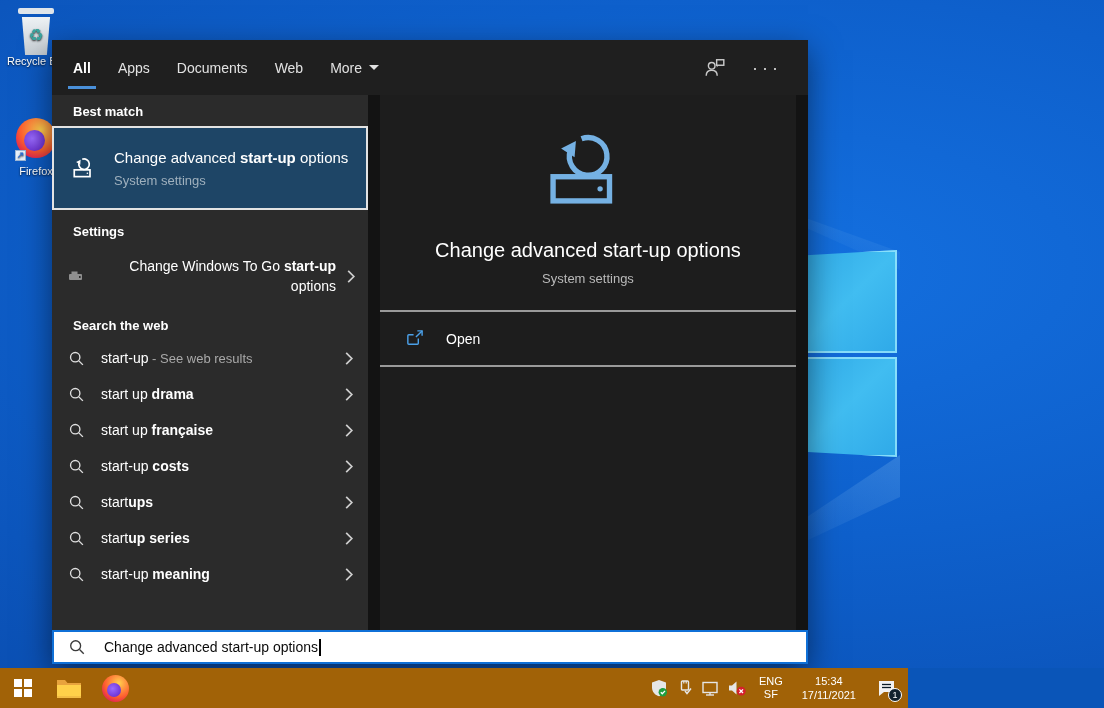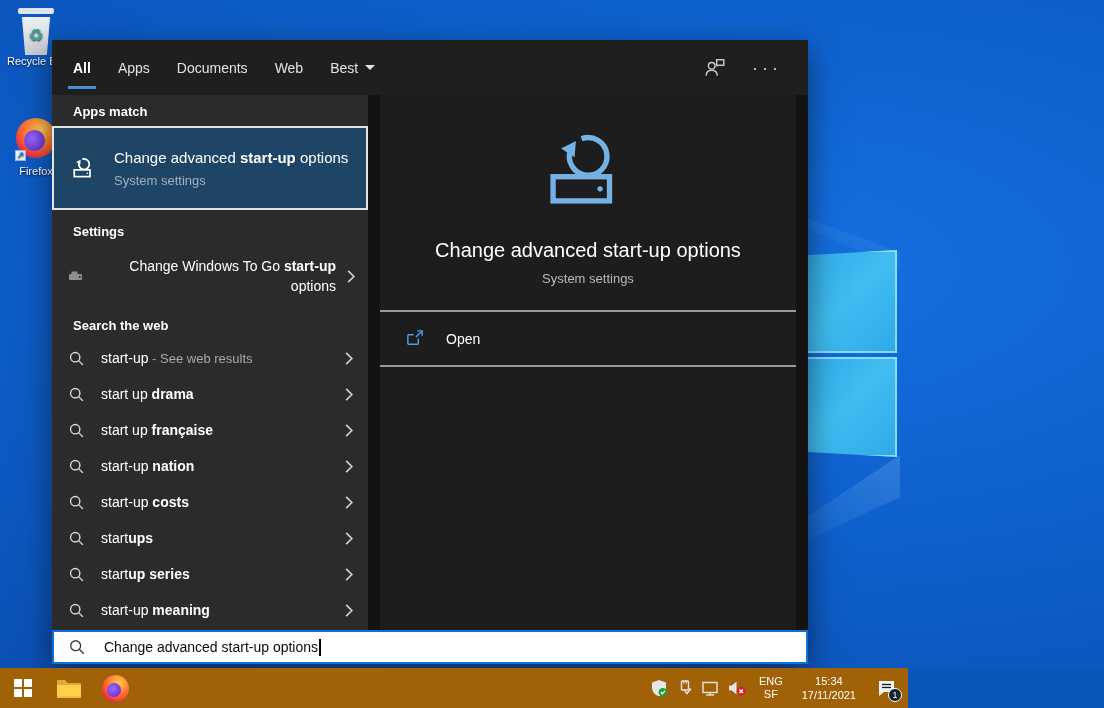--- a/index.html
+++ b/index.html
@@ -137,40 +137,40 @@
       <div class="tab">
         <span>Apps</span>
       </div>
       <div class="tab">
         <span>Documents</span>
       </div>
       <div class="tab">
         <span>Web</span>
       </div>
       <div class="tab">
-        <span>Best</span>
+        <span>More</span>
         <span class="caret-down"></span>
       </div>
     </div>
     <div class="hdr-right">
       <svg width="22" height="22" viewBox="0 0 20 20">
         <circle cx="7" cy="8" r="3" fill="none" stroke="#c9c9c9" stroke-width="1.3"></circle>
         <path d="M2 17 c0-3.4 2.2-5 5-5 s5 1.6 5 5" fill="none" stroke="#c9c9c9" stroke-width="1.3"></path>
         <rect x="11.5" y="2.5" width="6.5" height="5" fill="none" stroke="#c9c9c9" stroke-width="1.3"></rect>
         <path d="M13.2 7.5 l-1.6 2 v-2" fill="#c9c9c9"></path>
       </svg>
       <div class="dots">···</div>
     </div>
   </div>
 
   <div class="sw-body">
 
     <div class="left-col">
 
-      <div class="section-h">Apps match</div>
+      <div class="section-h">Best match</div>
 
       <div class="best-tile">
         <svg width="34" height="34" viewBox="0 0 64 64">
           <path d="M 27.2 8.8 A 14 14 0 1 1 18.9 17.3" fill="none" stroke="#fff" stroke-width="4.5"></path>
           <polygon points="11,16 23,10 22,23" fill="#fff"></polygon>
           <rect x="6" y="37" width="42" height="18" fill="none" stroke="#fff" stroke-width="4.5"></rect>
           <circle cx="41" cy="46" r="2.2" fill="#fff"></circle>
         </svg>
         <div class="best-text">
           <div class="best-title"><span>Change advanced </span><b>start-up</b><span> options</span></div>
@@ -216,31 +216,20 @@
         <svg width="10" height="15" viewBox="0 0 10 16">
             <polyline points="2,2 8,8 2,14" fill="none" stroke="#cfcfcf" stroke-width="1.8"></polyline>
           </svg>
       </div>
       <div class="web-row">
         <svg width="17" height="17" viewBox="0 0 20 20">
             <circle cx="8.5" cy="8.5" r="5.5" fill="none" stroke="#e0e0e0" stroke-width="1.6"></circle>
             <line x1="12.8" y1="12.8" x2="17.5" y2="17.5" stroke="#e0e0e0" stroke-width="1.6"></line>
           </svg>
         <div class="txt"><span>start up </span><b>française</b></div>
-        <div class="spacer"></div>
-        <svg width="10" height="15" viewBox="0 0 10 16">
-            <polyline points="2,2 8,8 2,14" fill="none" stroke="#cfcfcf" stroke-width="1.8"></polyline>
-          </svg>
-      </div>
-      <div class="web-row">
-        <svg width="17" height="17" viewBox="0 0 20 20">
-            <circle cx="8.5" cy="8.5" r="5.5" fill="none" stroke="#e0e0e0" stroke-width="1.6"></circle>
-            <line x1="12.8" y1="12.8" x2="17.5" y2="17.5" stroke="#e0e0e0" stroke-width="1.6"></line>
-          </svg>
-        <div class="txt"><span>start-up </span><b>nation</b></div>
         <div class="spacer"></div>
         <svg width="10" height="15" viewBox="0 0 10 16">
             <polyline points="2,2 8,8 2,14" fill="none" stroke="#cfcfcf" stroke-width="1.8"></polyline>
           </svg>
       </div>
       <div class="web-row">
         <svg width="17" height="17" viewBox="0 0 20 20">
             <circle cx="8.5" cy="8.5" r="5.5" fill="none" stroke="#e0e0e0" stroke-width="1.6"></circle>
             <line x1="12.8" y1="12.8" x2="17.5" y2="17.5" stroke="#e0e0e0" stroke-width="1.6"></line>
           </svg>

